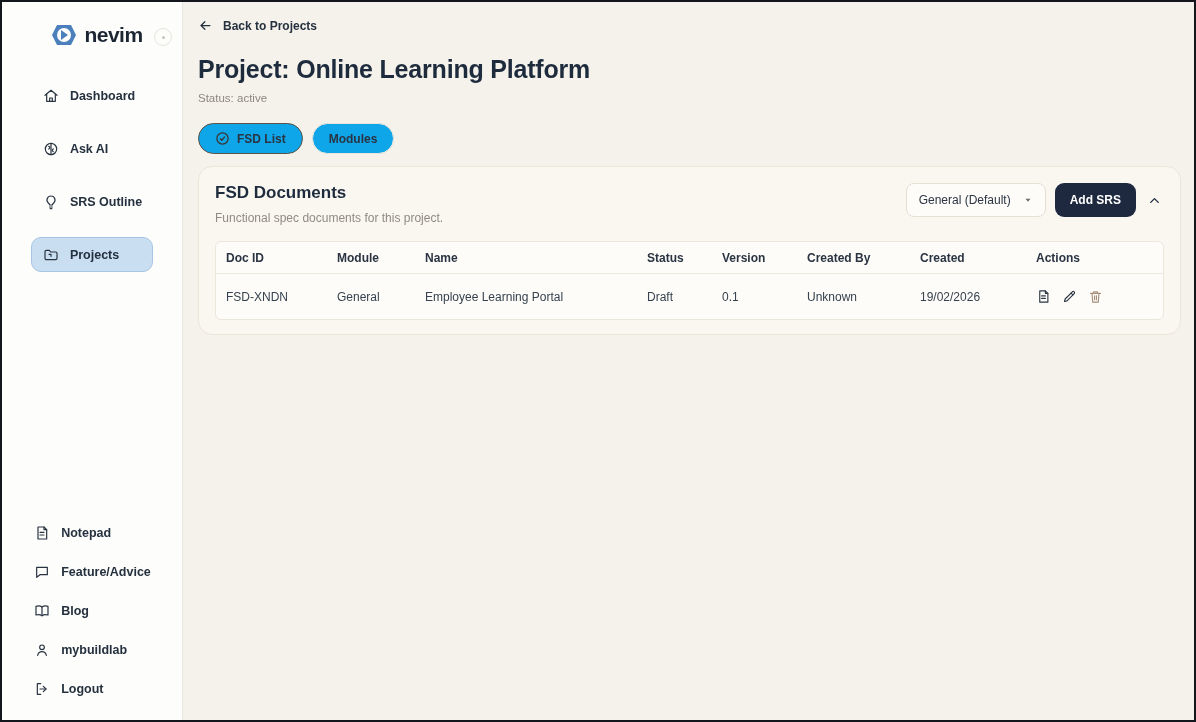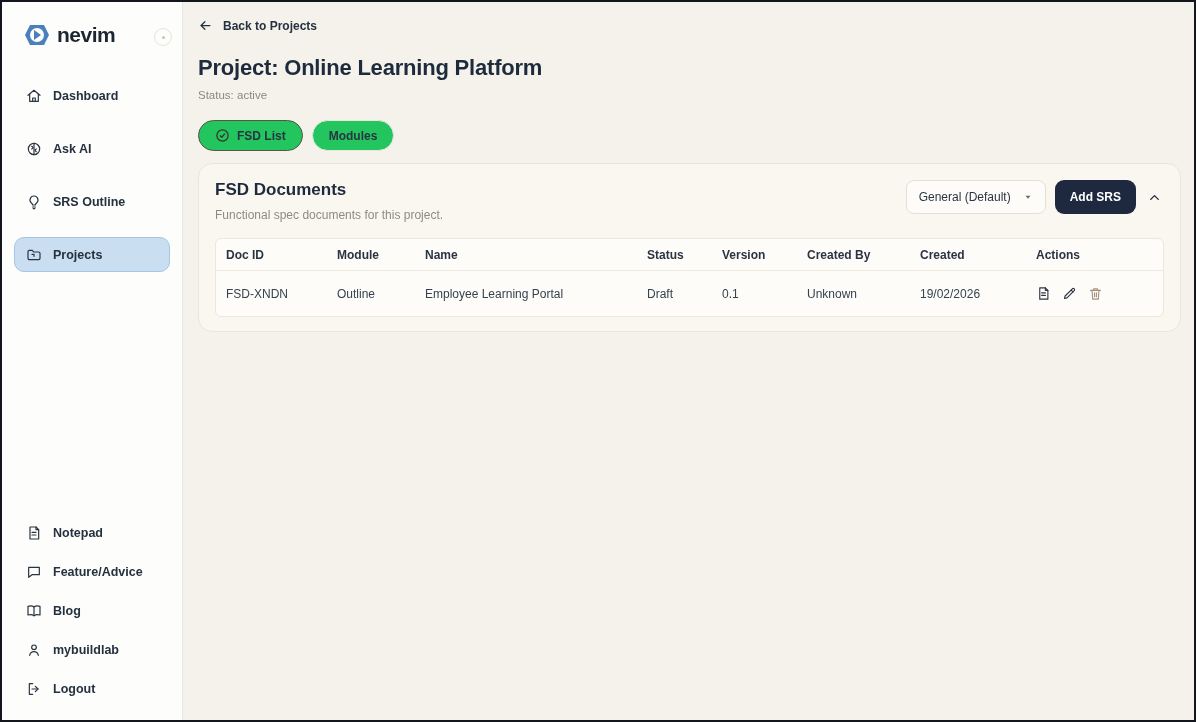--- a/index.html
+++ b/index.html
@@ -18,20 +18,21 @@
   }
 
   
   .sidebar {
     width:181px; min-width:181px;
     background:#fdfdfb;
     border-right:1px solid #e8e7e2;
     display:flex; flex-direction:column;
     padding:14px 12px 14px 12px;
     position:relative;
+    align-items:center;
   }
   .logo-row { display:flex; align-items:center; gap:7px; padding-left:10px; height:38px; }
   .logo-mark { width:26px; height:26px; }
   .logo-text { font-size:21px; font-weight:700; color:#1c2633; letter-spacing:-0.5px; }
   .collapse-btn {
     position:absolute; right:10px; top:26px;
     width:18px; height:18px; border-radius:50%;
     border:1px solid #e7e4dd; background:#fdfdfb;
     display:flex; align-items:center; justify-content:center;
     cursor:pointer;
@@ -50,28 +51,28 @@
   .nav-item .nav-icon { display:flex; width:16px; height:16px; color:#2a3442; }
   .nav-item.active {
     background:#c9def1;
     border:1px solid #a7c6e4;
   }
 
   
   .main { flex:1; padding:16px 13px 0 15px; display:flex; flex-direction:column; }
   .back-row { display:flex; align-items:center; gap:10px; font-size:12px; font-weight:600; color:#25313f; cursor:pointer; width:fit-content; }
   .back-row svg { color:#25313f; }
-  .page-title { margin-top:22px; font-size:22px; font-weight:700; color:#1d2b3d; letter-spacing:-0.2px; }
+  .page-title { margin-top:22px; font-size:25px; font-weight:700; color:#1d2b3d; letter-spacing:-0.2px; }
   .status-line { margin-top:8px; font-size:11.5px; color:#8d897f; }
 
   .tabs-row { margin-top:19px; display:flex; gap:9px; }
   .pill {
     display:flex; align-items:center; gap:7px;
     height:31px; padding:0 16px;
-    background:#22c55e; border-radius:999px;
+    background:#0ea5e9; border-radius:999px;
     font-size:12px; font-weight:600; color:#2a3442;
     cursor:pointer;
   }
   .pill.active { border:1px solid #5c5346; }
   .pill.inactive { border:1px solid #eae6dc; }
   .pill .pill-icon { display:flex; width:15px; height:15px; color:#3a332c; }
 
   
   .card {
     margin-top:12px;
@@ -313,21 +314,21 @@
               <th>Status</th>
               <th>Version</th>
               <th>Created By</th>
               <th>Created</th>
               <th>Actions</th>
             </tr>
           </thead>
           <tbody>
             <tr>
               <td>FSD-XNDN</td>
-              <td>Outline</td>
+              <td>General</td>
               <td>Employee Learning Portal</td>
               <td>Draft</td>
               <td>0.1</td>
               <td>Unknown</td>
               <td>19/02/2026</td>
               <td>
                 <div class="actions-cell">
                   <span class="action-icon dark">
                     <svg viewBox="0 0 24 24" fill="none" stroke="currentColor" stroke-width="1.8" stroke-linecap="round" stroke-linejoin="round">
                         <path d="M6 3 h9 l4 4 v14 H6 z"></path>

